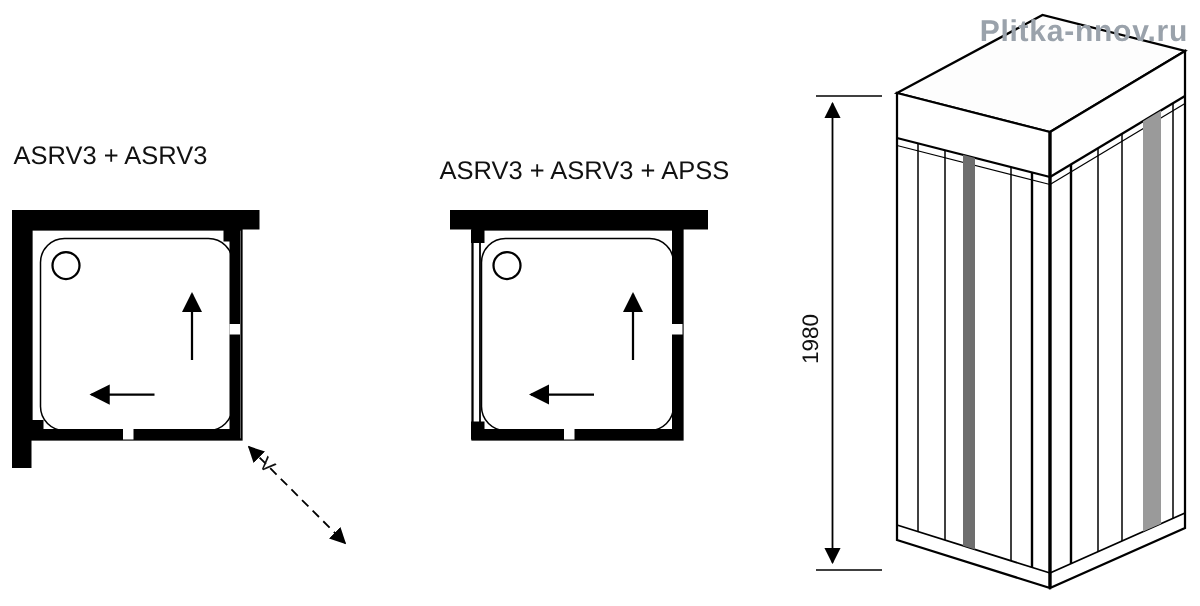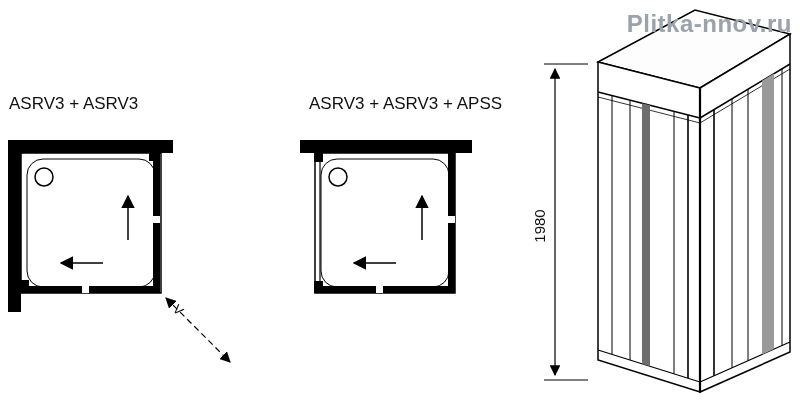--- a/index.html
+++ b/index.html
@@ -4,23 +4,23 @@
 <style>
   html,body{margin:0;padding:0;background:#fff;}
   .canvas{
     position:relative;width:800px;height:404px;background:#ffffff;
     font-family:"Liberation Sans", sans-serif;overflow:hidden;color:#111;
   }
   .diagram-title{
     position:absolute;font-size:17px;font-weight:400;color:#111;white-space:nowrap;
   }
   #title-left{left:9px;top:94px;}
-  #title-middle{left:293px;top:94px;margin-left:16px;}
+  #title-middle{left:293px;top:104px;}
   .watermark{
-    position:absolute;top:10px;right:8px;font-size:24px;font-weight:bold;
+    position:absolute;top:10px;right:8px;font-size:20px;font-weight:bold;
     color:#9aa2ab;letter-spacing:0.5px;z-index:5;white-space:nowrap;
   }
   svg{position:absolute;display:block;}
   #svg-left{left:0;top:120px;}
   #svg-middle{left:290px;top:120px;}
   #svg-right{left:530px;top:0;}
   svg text{font-family:"Liberation Sans", sans-serif;fill:#111;}
 </style>
 </head>
 <body>

